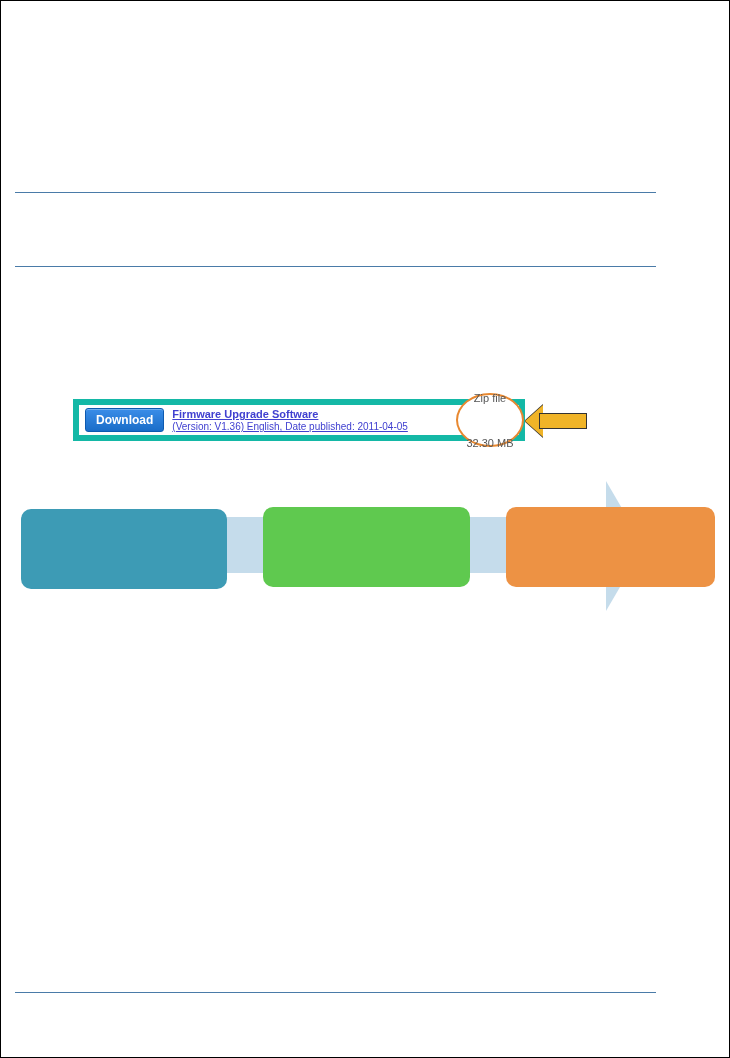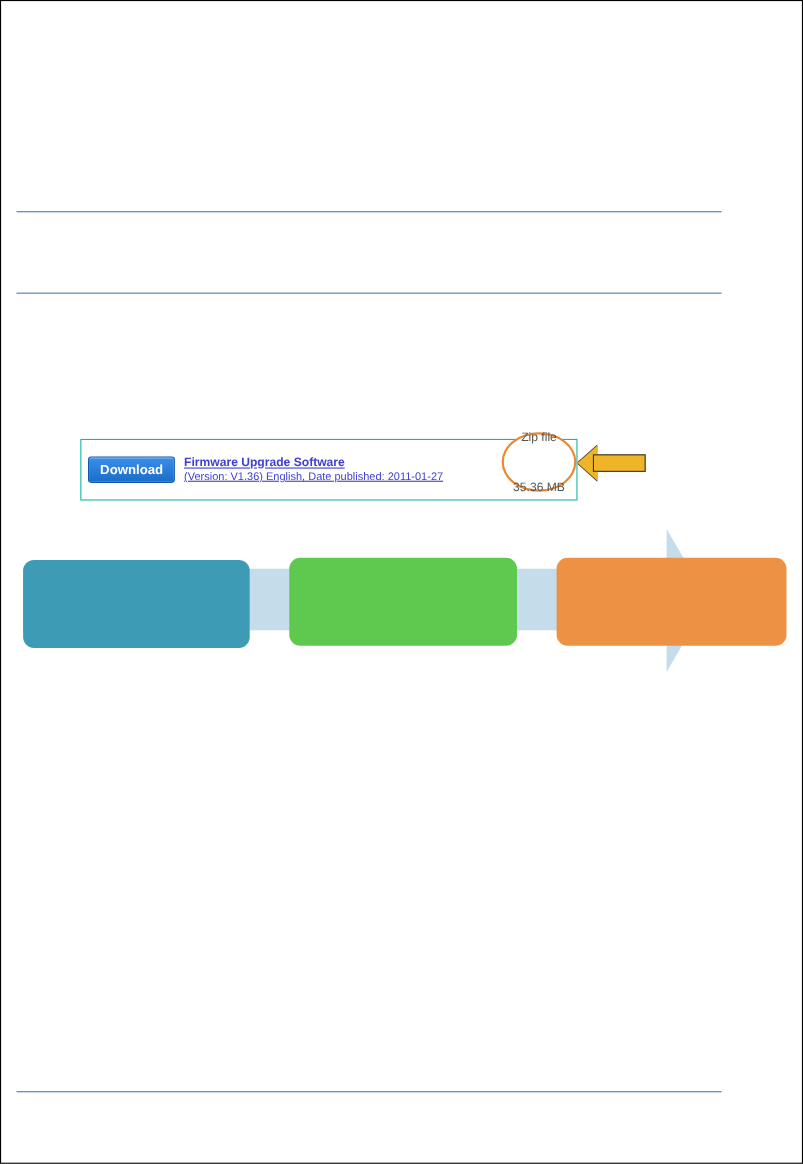--- a/index.html
+++ b/index.html
@@ -33,22 +33,22 @@
     .line3 {
       top: 991px;
       left: 14px;
       width: 641px;
     }
     .download-box {
       position: absolute;
       top: 398px;
       left: 72px;
       width: 452px;
-      height: 56px;
-      border: 1px solid #14b8a6;
+      height: 42px;
+      border: 6px solid #14b8a6;
       background: #fff;
       display: flex;
       align-items: center;
       padding: 4px 6px;
     }
     .download-button {
       background: linear-gradient(to bottom, #3a8de8, #1a6dc8);
       color: #fff;
       border: 1px solid #0d5ab0;
       border-radius: 3px;
@@ -182,27 +182,27 @@
 <body>
 
 <div class="horizontal-line line1"></div>
 <div class="horizontal-line line2"></div>
 <div class="horizontal-line line3"></div>
 
 <div class="download-box">
   <button class="download-button">Download</button>
   <div class="download-info">
     <a class="download-title" href="#">Firmware Upgrade Software</a><br>
-    <a class="download-subtitle" href="#">(Version: V1.36) English, Date published: 2011-01-27</a>
+    <a class="download-subtitle" href="#">(Version: V1.36) English, Date published: 2011-04-05</a>
   </div>
 </div>
 
 <div class="file-badge">
   <div>Zip file</div>
-  <div>35.36 MB</div>
+  <div>32.30 MB</div>
 </div>
 
 <div class="arrow-indicator">
   <div class="arrow-head-border"></div>
   <div class="arrow-head"></div>
   <div class="arrow-body"></div>
 </div>
 
 <div class="flow-container">
   <div class="flow-arrow-bg"></div>

